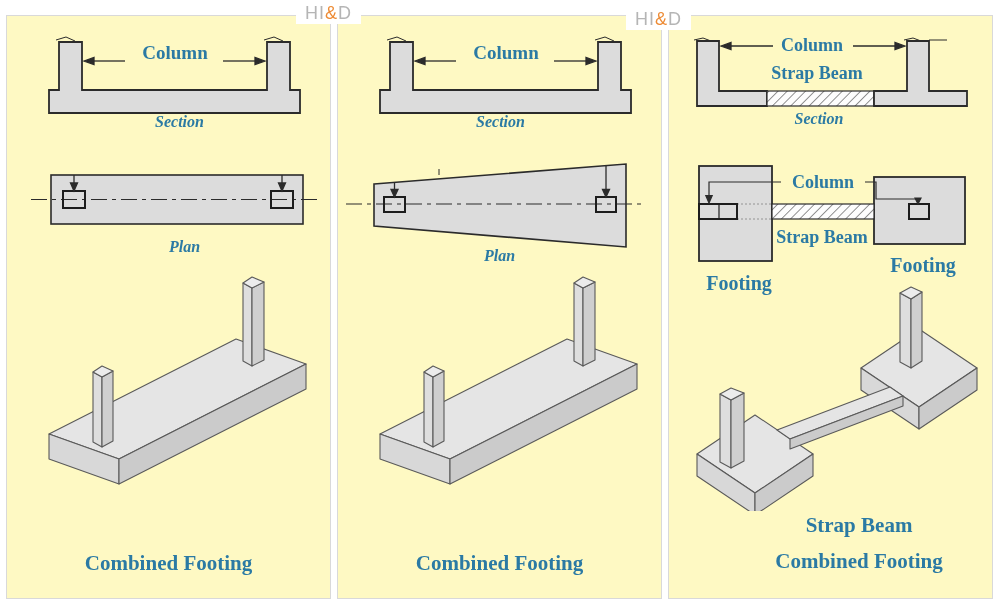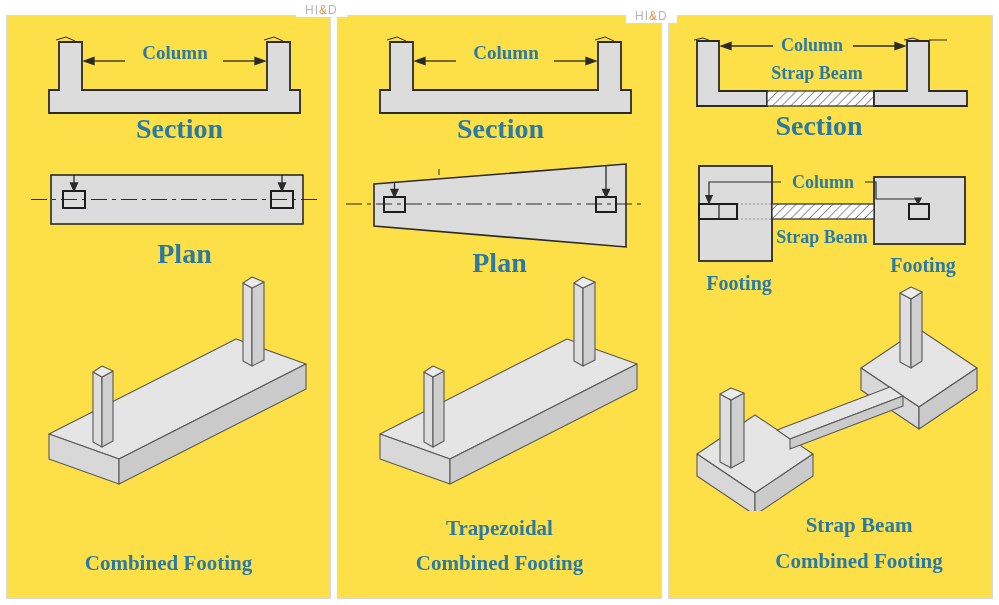--- a/index.html
+++ b/index.html
@@ -2,41 +2,41 @@
 <html><head>
 <meta charset="utf-8">
 <style>
   html,body{margin:0;padding:0;background:#ffffff;}
   .canvas{
     position:relative;width:999px;height:605px;background:#ffffff;overflow:hidden;
     font-family:"Liberation Serif","DejaVu Serif",serif;
   }
   .panel{
     position:absolute;top:15px;height:582px;width:323px;
-    background:#fde047;border:1px solid #d9d9d9;
+    background:#fef9c3;border:1px solid #d9d9d9;
   }
   #panel-1{left:6px;}
   #panel-2{left:337px;}
   #panel-3{left:668px;}
   .lbl{
     position:absolute;color:#2b7aa4;font-weight:600;text-align:center;
     line-height:1.15;white-space:nowrap;
   }
   .lbl-column{font-size:19px;}
-  .lbl-view{font-size:28px;}
+  .lbl-view{font-size:16px;font-style:italic;}
   .lbl-small{font-size:18px;}
   .lbl-footing{font-size:20px;}
   .title{
     position:absolute;color:#2b7aa4;font-weight:700;font-size:21px;
     text-align:center;white-space:nowrap;line-height:1.2;
   }
   svg{position:absolute;display:block;}
   .wm{
     position:absolute;font-family:"Liberation Sans","DejaVu Sans",sans-serif;
-    font-size:12px;color:#b5b5b5;background:#ffffff;padding:0 9px;
+    font-size:18px;color:#b5b5b5;background:#ffffff;padding:0 9px;
     letter-spacing:1px;z-index:5;
   }
   .wm .amp{color:#ed8a33;}
   #wm-1{left:296px;top:3px;}
   #wm-2{left:626px;top:9px;}
 </style>
 </head>
 <body>
 
 <svg width="0" height="0" style="position:absolute" aria-hidden="true">
@@ -135,21 +135,20 @@
         <polygon points="102,190 289,95 289,120 102,215" fill="#cbcbcb"></polygon>
         <polygon points="76,103 85,108 85,178 76,173" fill="#dedede"></polygon>
         <polygon points="85,108 96,102 96,172 85,178" fill="#cfcfcf"></polygon>
         <polygon points="76,103 85,97 96,102 85,108" fill="#ececec"></polygon>
         <polygon points="226,14 235,19 235,97 226,92" fill="#dedede"></polygon>
         <polygon points="235,19 247,13 247,91 235,97" fill="#cfcfcf"></polygon>
         <polygon points="226,14 235,8 247,13 235,19" fill="#ececec"></polygon>
       </g>
     </svg>
 
-    <div class="title" style="left:0;top:500px;width:323px">Trapezoidal</div>
     <div class="title" style="left:0;top:535px;width:323px">Combined Footing</div>
   </div>
 
   <div class="panel" id="panel-3">
 
     <svg width="325" height="105" style="left:0;top:18px">
       <path d="M28,7 L28,72 L98,72 L98,57 L50,57 L50,7 Z" fill="#dcdcdc" stroke="#2b2b2b" stroke-width="1.8"></path>
       <rect x="98" y="57" width="107" height="15" fill="url(#hatch)" stroke="#2b2b2b" stroke-width="1.2"></rect>
       <path d="M238,7 L238,57 L205,57 L205,72 L298,72 L298,57 L260,57 L260,7 Z" fill="#dcdcdc" stroke="#2b2b2b" stroke-width="1.8"></path>
       <path d="M25,6 l9,-2 l8,3" fill="none" stroke="#2b2b2b" stroke-width="1"></path>

